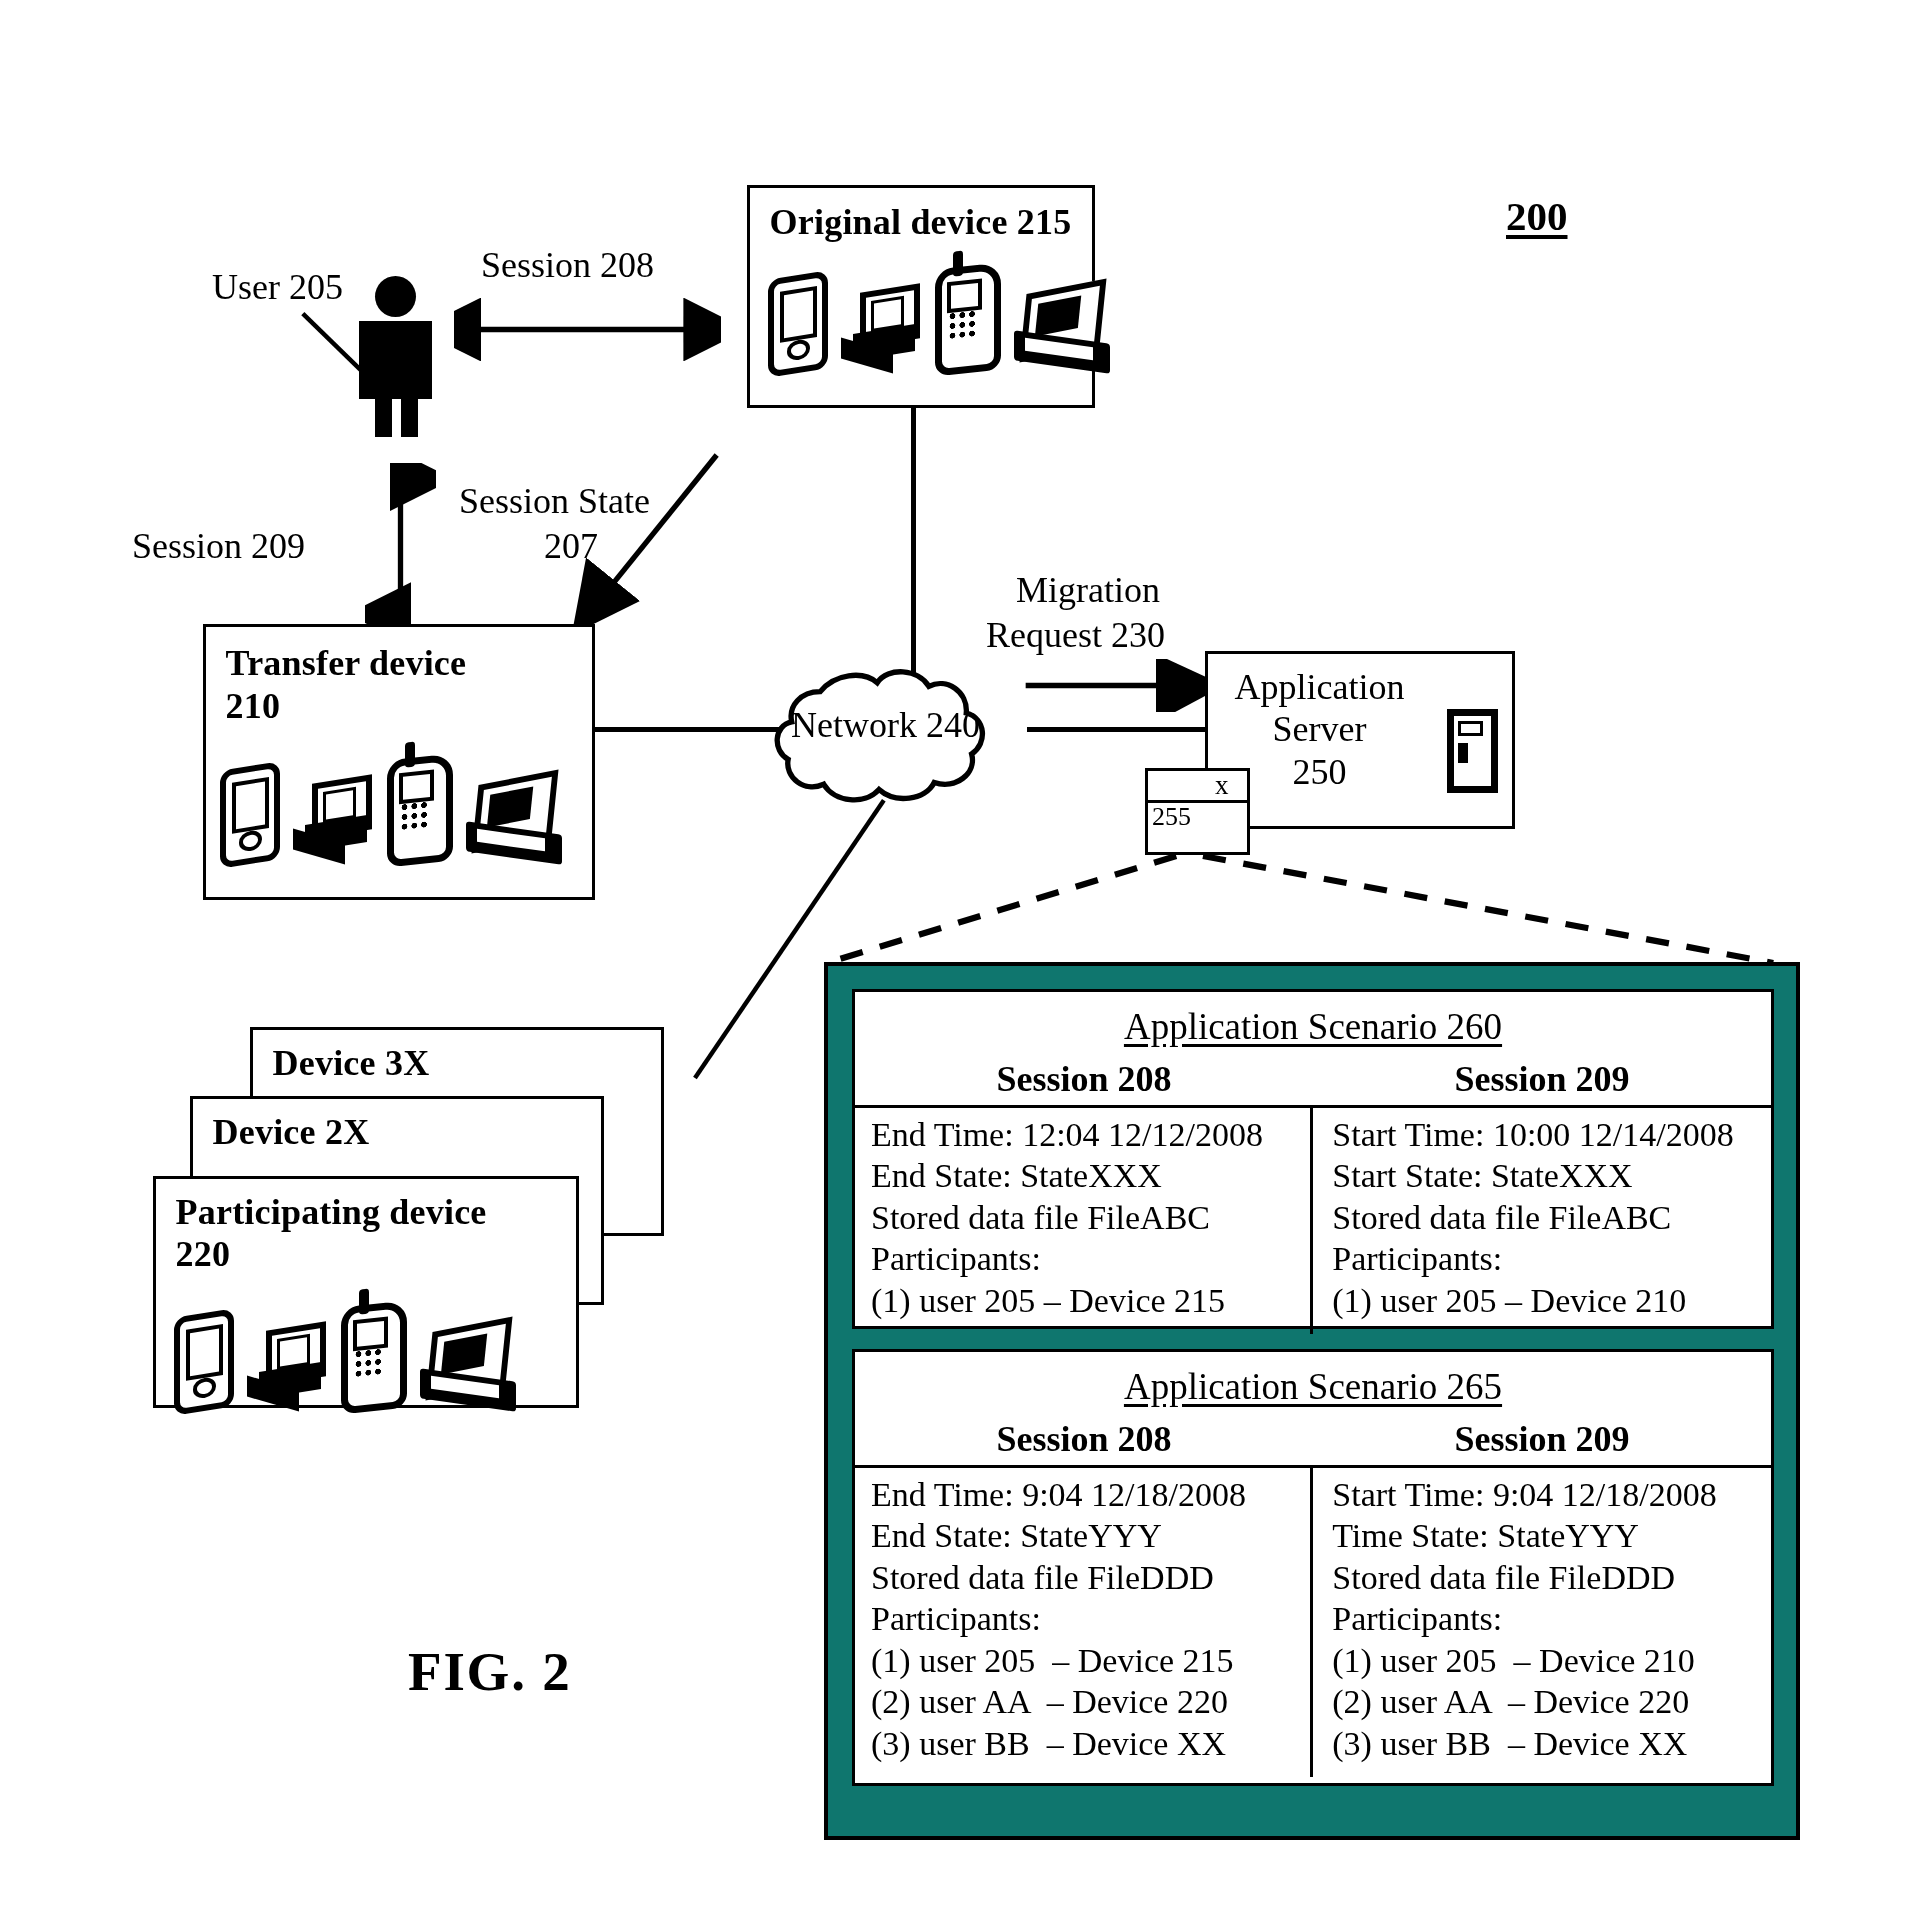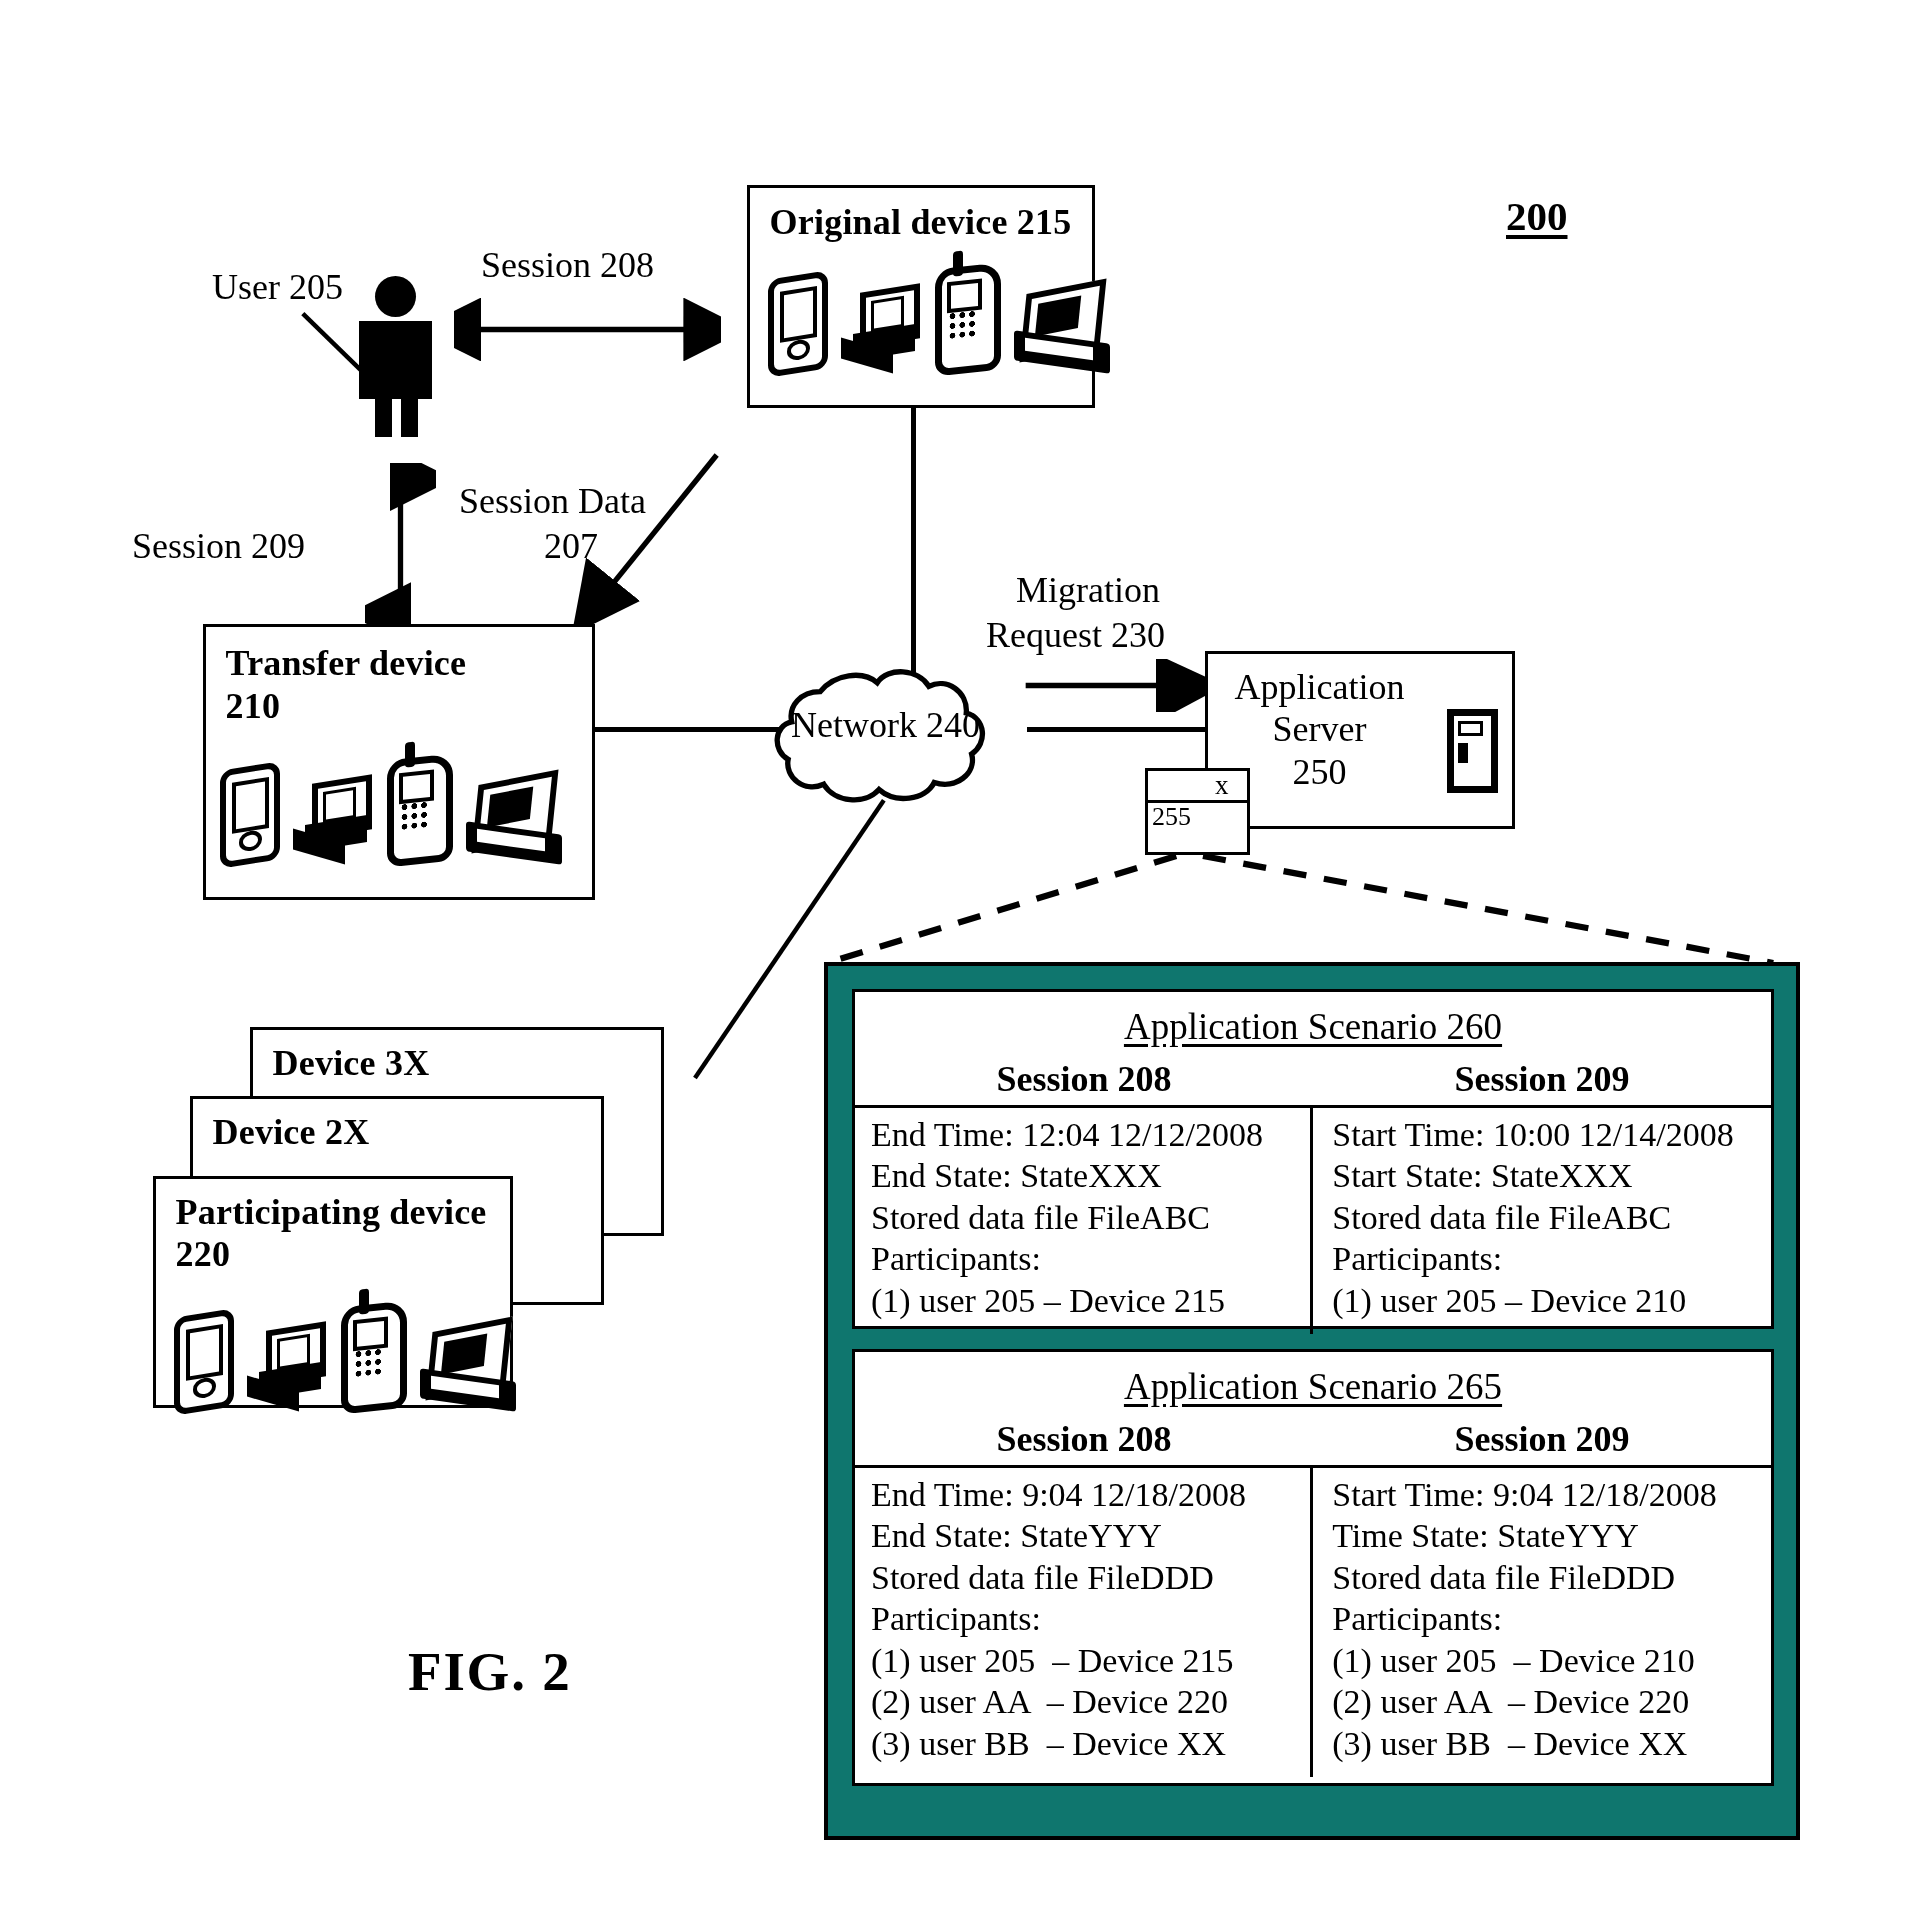--- a/index.html
+++ b/index.html
@@ -167,21 +167,21 @@
     <marker id="ahU" markerWidth="12" markerHeight="12" refX="6" refY="10" orient="auto">
       <path d="M0,12 L12,12 L6,0 z" fill="#000"></path>
     </marker>
     <marker id="ahD" markerWidth="12" markerHeight="12" refX="6" refY="2" orient="auto">
       <path d="M0,0 L12,0 L6,12 z" fill="#000"></path>
     </marker>
   </defs>
   <line x1="40" y1="18" x2="40" y2="170" stroke="#000" stroke-width="6" marker-start="url(#ahU)" marker-end="url(#ahD)"></line>
 </svg>
 
-<div class="lbl center" style="left:459px;top:481px;">Session Data</div>
+<div class="lbl center" style="left:459px;top:481px;">Session State</div>
 <div class="lbl center" style="left:544px;top:526px;">207</div>
 <svg class="abs" style="left:570px;top:446px;width:160px;height:178px;" viewBox="0 0 180 200" width="160" height="178">
   <defs>
     <marker id="ahDiag" markerWidth="13" markerHeight="13" refX="5" refY="6" orient="auto">
       <path d="M0,0 L0,13 L13,6 z" fill="#000"></path>
     </marker>
   </defs>
   <line x1="165" y1="10" x2="32" y2="175" stroke="#000" stroke-width="6" marker-end="url(#ahDiag)"></line>
 </svg>
 
@@ -277,21 +277,21 @@
   <div class="abs" style="left:0;top:32px;width:105px;height:55px;border:3.6px solid #000;box-sizing:border-box;background:#fff;"></div>
   <div class="abs" style="left:7.1px;top:34px;font-size:26px;">255</div>
 </div>
 
 <div class="box" style="left:250px;top:1027px;width:414px;height:209px;">
   <div class="boxtitle" style="position:absolute;left:19.6px;top:12.5px;">Device 3X</div>
 </div>
 <div class="box" style="left:190px;top:1096px;width:414px;height:209px;">
   <div class="boxtitle" style="position:absolute;left:19.6px;top:12.5px;">Device 2X</div>
 </div>
-<div class="box" style="left:153px;top:1176px;width:360px;height:232px;">
+<div class="box" style="left:153px;top:1176px;width:426px;height:232px;">
   <div class="boxtitle" style="position:absolute;left:19.6px;top:12.5px;">Participating device</div>
   <div class="boxtitle" style="position:absolute;left:19.6px;top:55px;">220</div>
   <div class="devrow" style="left:18px;top:125px;">
     <div class="dev pda"></div>
     <div class="dev desk">
       <div class="mon"></div>
       <div class="base"></div>
       <div class="kbd"></div>
     </div>
     <div class="dev cell">

